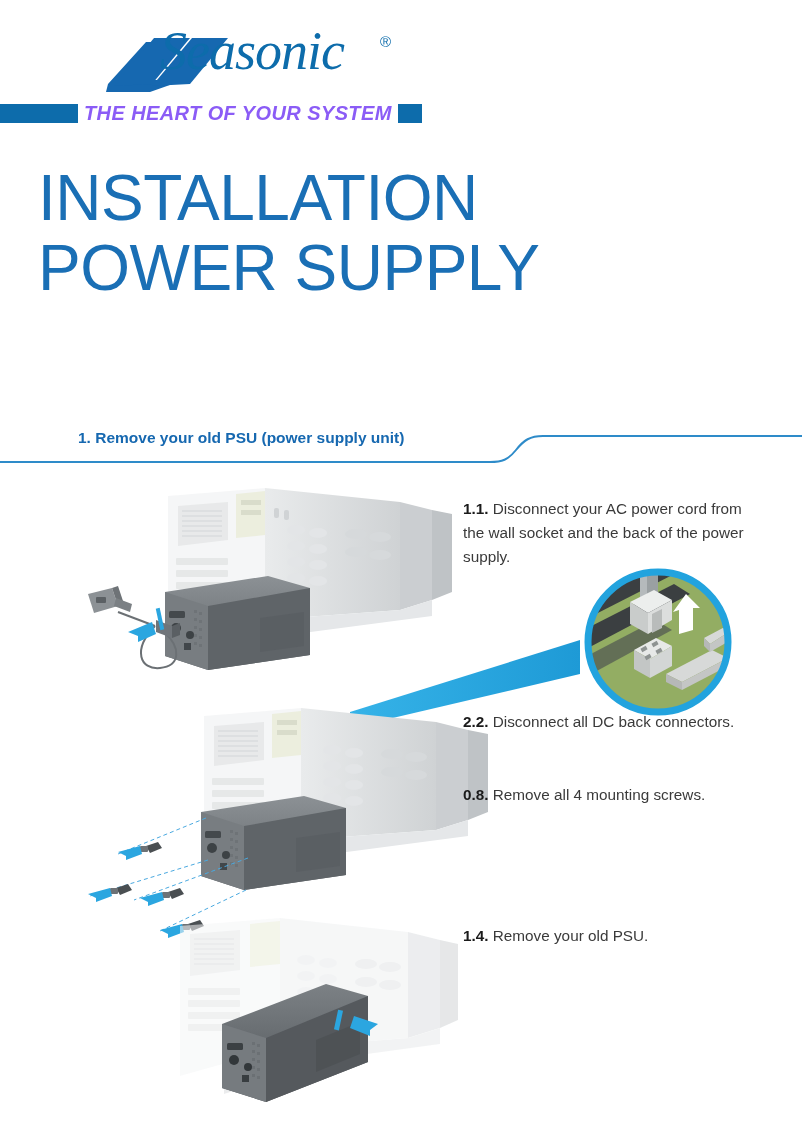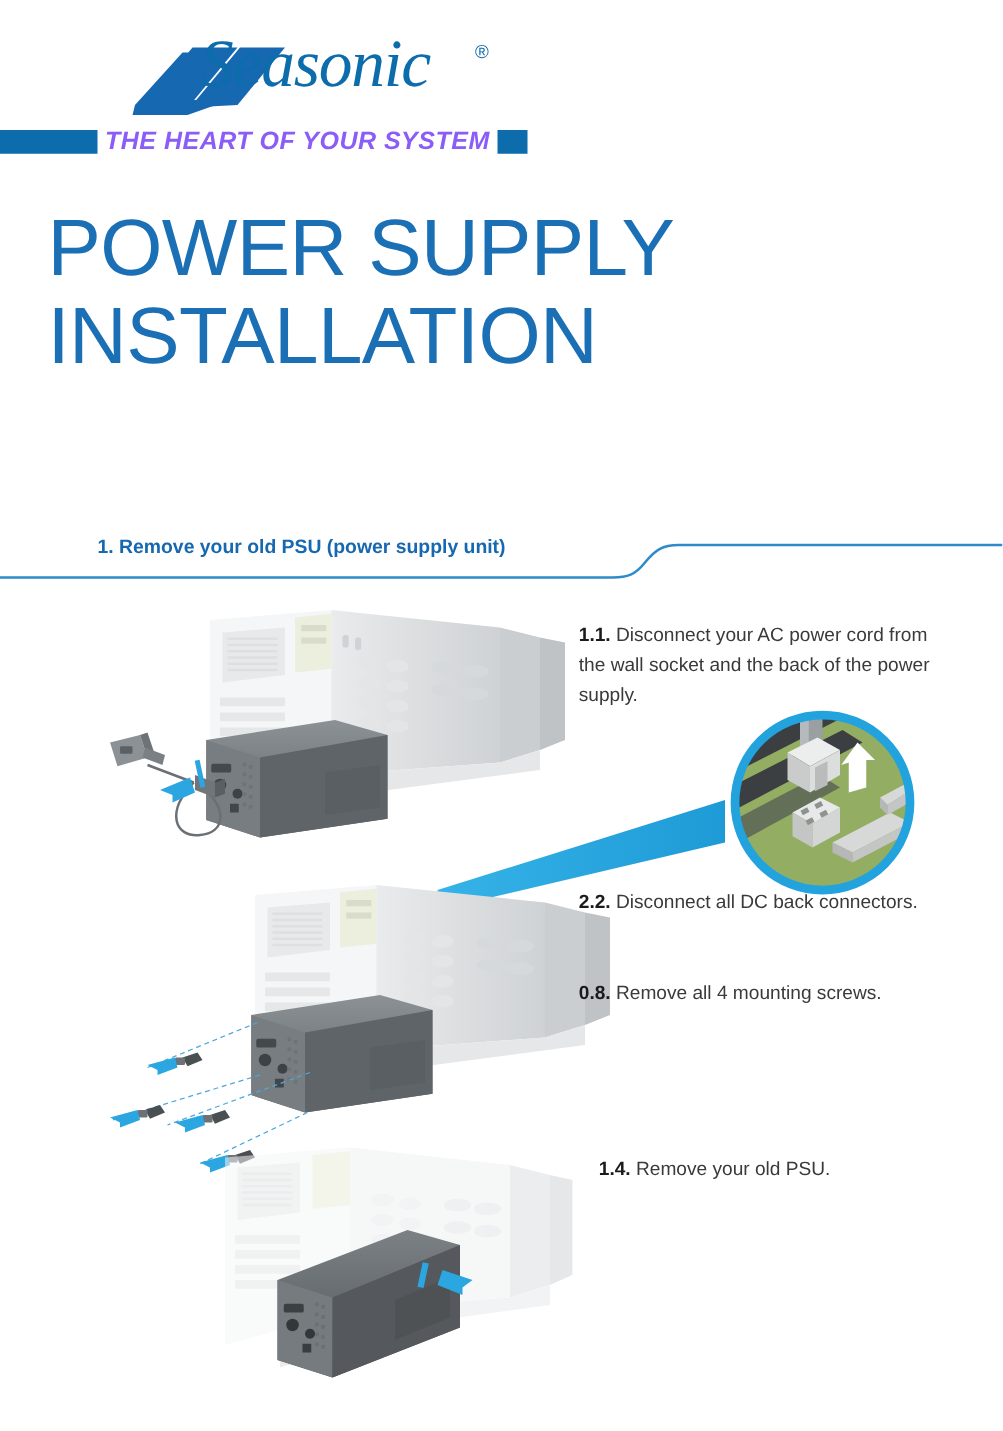--- a/index.html
+++ b/index.html
@@ -53,21 +53,21 @@
   
   .steps { position: absolute; left: 463px; top: 0; width: 320px; }
   .step {
     position: absolute; width: 300px;
     font-size: 15.3px; line-height: 24px; color: #3a3a3a;
   }
   .step b { color: #1b1b1b; font-weight: bold; }
   .step-11 { top: 497px; }
   .step-12 { top: 710px; }
   .step-13 { top: 783px; }
-  .step-14 { top: 924px; margin-left: 16px; }
+  .step-14 { top: 924px; }
 
   
   .fig { position: absolute; }
   .fig1 { left: 60px; top: 480px; width: 400px; height: 220px; }
   .fig2 { left: 96px; top: 700px; width: 400px; height: 215px; }
   .fig3 { left: 140px; top: 912px; width: 360px; height: 205px; }
   .callout { position: absolute; left: 578px; top: 562px; width: 160px; height: 160px; }
   .connector-band { position: absolute; left: 380px; top: 600px; width: 280px; height: 130px; }
 
   svg { display: block; overflow: visible; }
@@ -92,22 +92,22 @@
     <span class="brand-reg">®</span>
 
     <div class="tagline-row">
       <div class="tag-bar-left"></div>
       <div class="tagline-text">THE HEART OF YOUR SYSTEM</div>
       <div class="tag-bar-right"></div>
     </div>
   </div>
 
   <div class="doc-title">
+    <span class="tl">INSTALLATION</span>
     <span class="tl">POWER SUPPLY</span>
-    <span class="tl">INSTALLATION</span>
   </div>
 
   <div class="section-head">
     <svg class="section-rule" width="802" height="44" viewBox="0 0 802 44">
       <path d="M0 38 L490 38 C502 38 508 36 516 26 C524 16 530 12 543 12 L802 12" fill="none" stroke="#2e8bc9" stroke-width="2"></path>
     </svg>
     <span class="section-head-label">1. Remove your old PSU (power supply unit)</span>
   </div>
 
   <div class="fig fig1">

